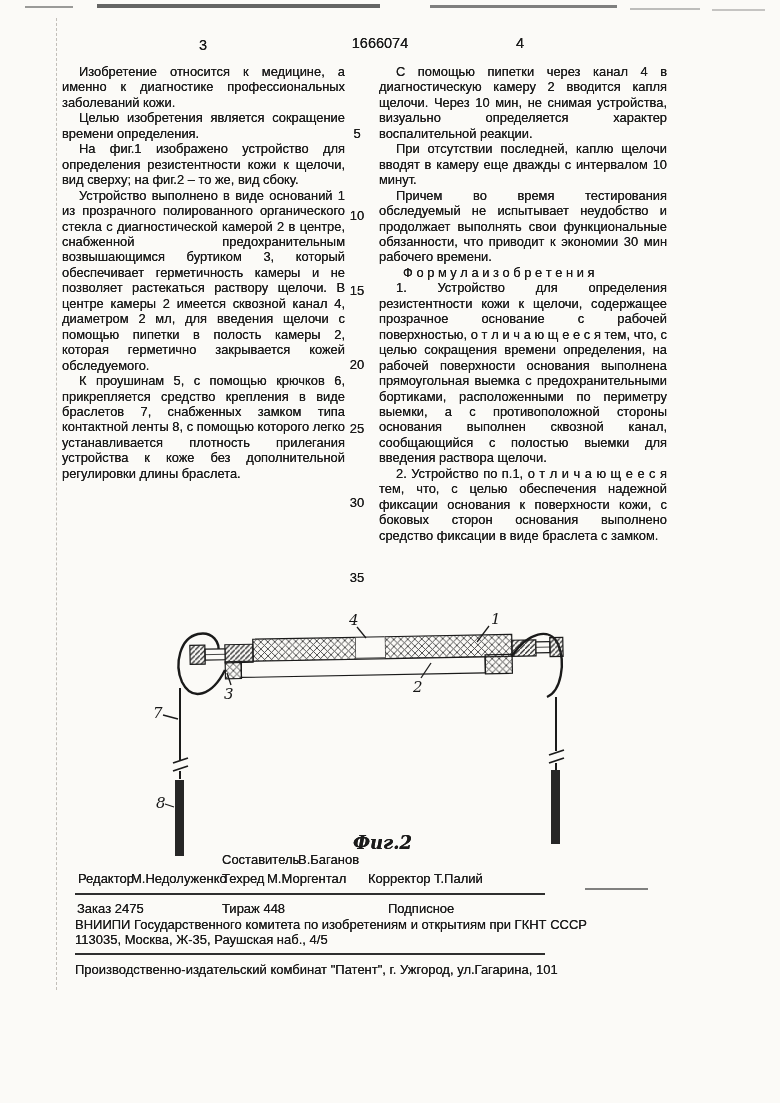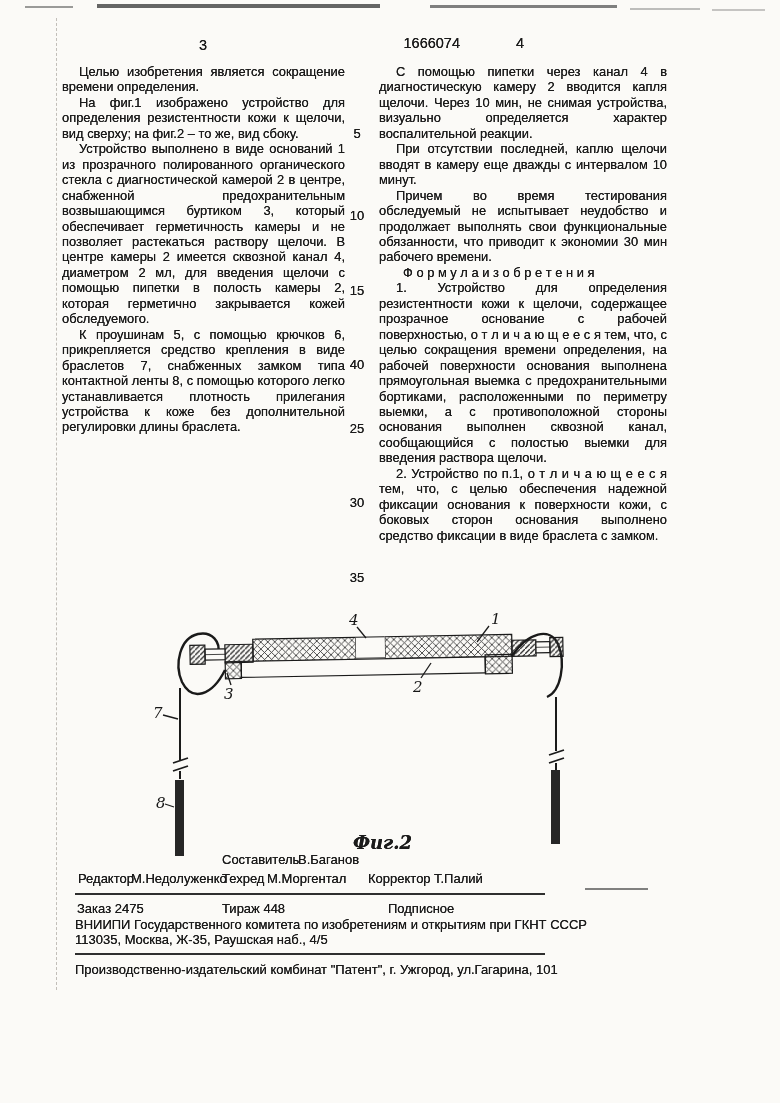--- a/index.html
+++ b/index.html
@@ -38,34 +38,35 @@
 <div class="page">
 
   <div class="artifact" style="left:25px;top:6px;width:48px;height:2px;opacity:.55"></div>
   <div class="artifact" style="left:97px;top:4px;width:283px;height:4px;opacity:.85"></div>
   <div class="artifact" style="left:430px;top:5px;width:187px;height:3px;opacity:.7"></div>
   <div class="artifact" style="left:630px;top:8px;width:70px;height:2px;opacity:.35"></div>
   <div class="artifact" style="left:712px;top:9px;width:53px;height:2px;opacity:.3"></div>
   <div class="left-edge"></div>
 
   <span class="header-num" style="left:199px;top:37px">3</span>
-  <span class="header-num" style="left:300px;top:35px;width:160px;text-align:right;display:inline-block">1666074</span>
+  <span class="header-num" style="left:300px;top:35px;width:160px;text-align:center;display:inline-block">1666074</span>
   <span class="header-num" style="left:516px;top:35px">4</span>
 
   <div class="col col-left">
+    <p>Изобретение относится к медицине, а именно к диагностике профессиональных заболеваний кожи.</p>
     <p>Целью изобретения является сокращение времени определения.</p>
     <p>На фиг.1 изображено устройство для определения резистентности кожи к щелочи, вид сверху; на фиг.2 – то же, вид сбоку.</p>
     <p>Устройство выполнено в виде оснований 1 из прозрачного полированного органического стекла с диагностической камерой 2 в центре, снабженной предохранительным возвышающимся буртиком 3, который обеспечивает герметичность камеры и не позволяет растекаться раствору щелочи. В центре камеры 2 имеется сквозной канал 4, диаметром 2 мл, для введения щелочи с помощью пипетки в полость камеры 2, которая герметично закрывается кожей обследуемого.</p>
     <p>К проушинам 5, с помощью крючков 6, прикрепляется средство крепления в виде браслетов 7, снабженных замком типа контактной ленты 8, с помощью которого легко устанавливается плотность прилегания устройства к коже без дополнительной регулировки длины браслета.</p>
   </div>
 
   <span class="linenum" style="top:126px">5</span>
   <span class="linenum" style="top:208px">10</span>
   <span class="linenum" style="top:283px">15</span>
-  <span class="linenum" style="top:357px">40</span>
+  <span class="linenum" style="top:357px">20</span>
   <span class="linenum" style="top:421px">25</span>
   <span class="linenum" style="top:495px">30</span>
   <span class="linenum" style="top:570px">35</span>
 
   <div class="col col-right">
     <p>С помощью пипетки через канал 4 в диагностическую камеру 2 вводится капля щелочи. Через 10 мин, не снимая устройства, визуально определяется характер воспалительной реакции.</p>
     <p>При отсутствии последней, каплю щелочи вводят в камеру еще дважды с интервалом 10 минут.</p>
     <p>Причем во время тестирования обследуемый не испытывает неудобство и продолжает выполнять свои функциональные обязанности, что приводит к экономии 30 мин рабочего времени.</p>
     <p class="claims-heading">Ф о р м у л а   и з о б р е т е н и я</p>
     <p>1. Устройство для определения резистентности кожи к щелочи, содержащее прозрачное основание с рабочей поверхностью, о т л и ч а ю щ е е с я  тем, что, с целью сокращения времени определения, на рабочей поверхности основания выполнена прямоугольная выемка с предохранительными бортиками, расположенными по периметру выемки, а с противоположной стороны основания выполнен сквозной канал, сообщающийся с полостью выемки для введения раствора щелочи.</p>

